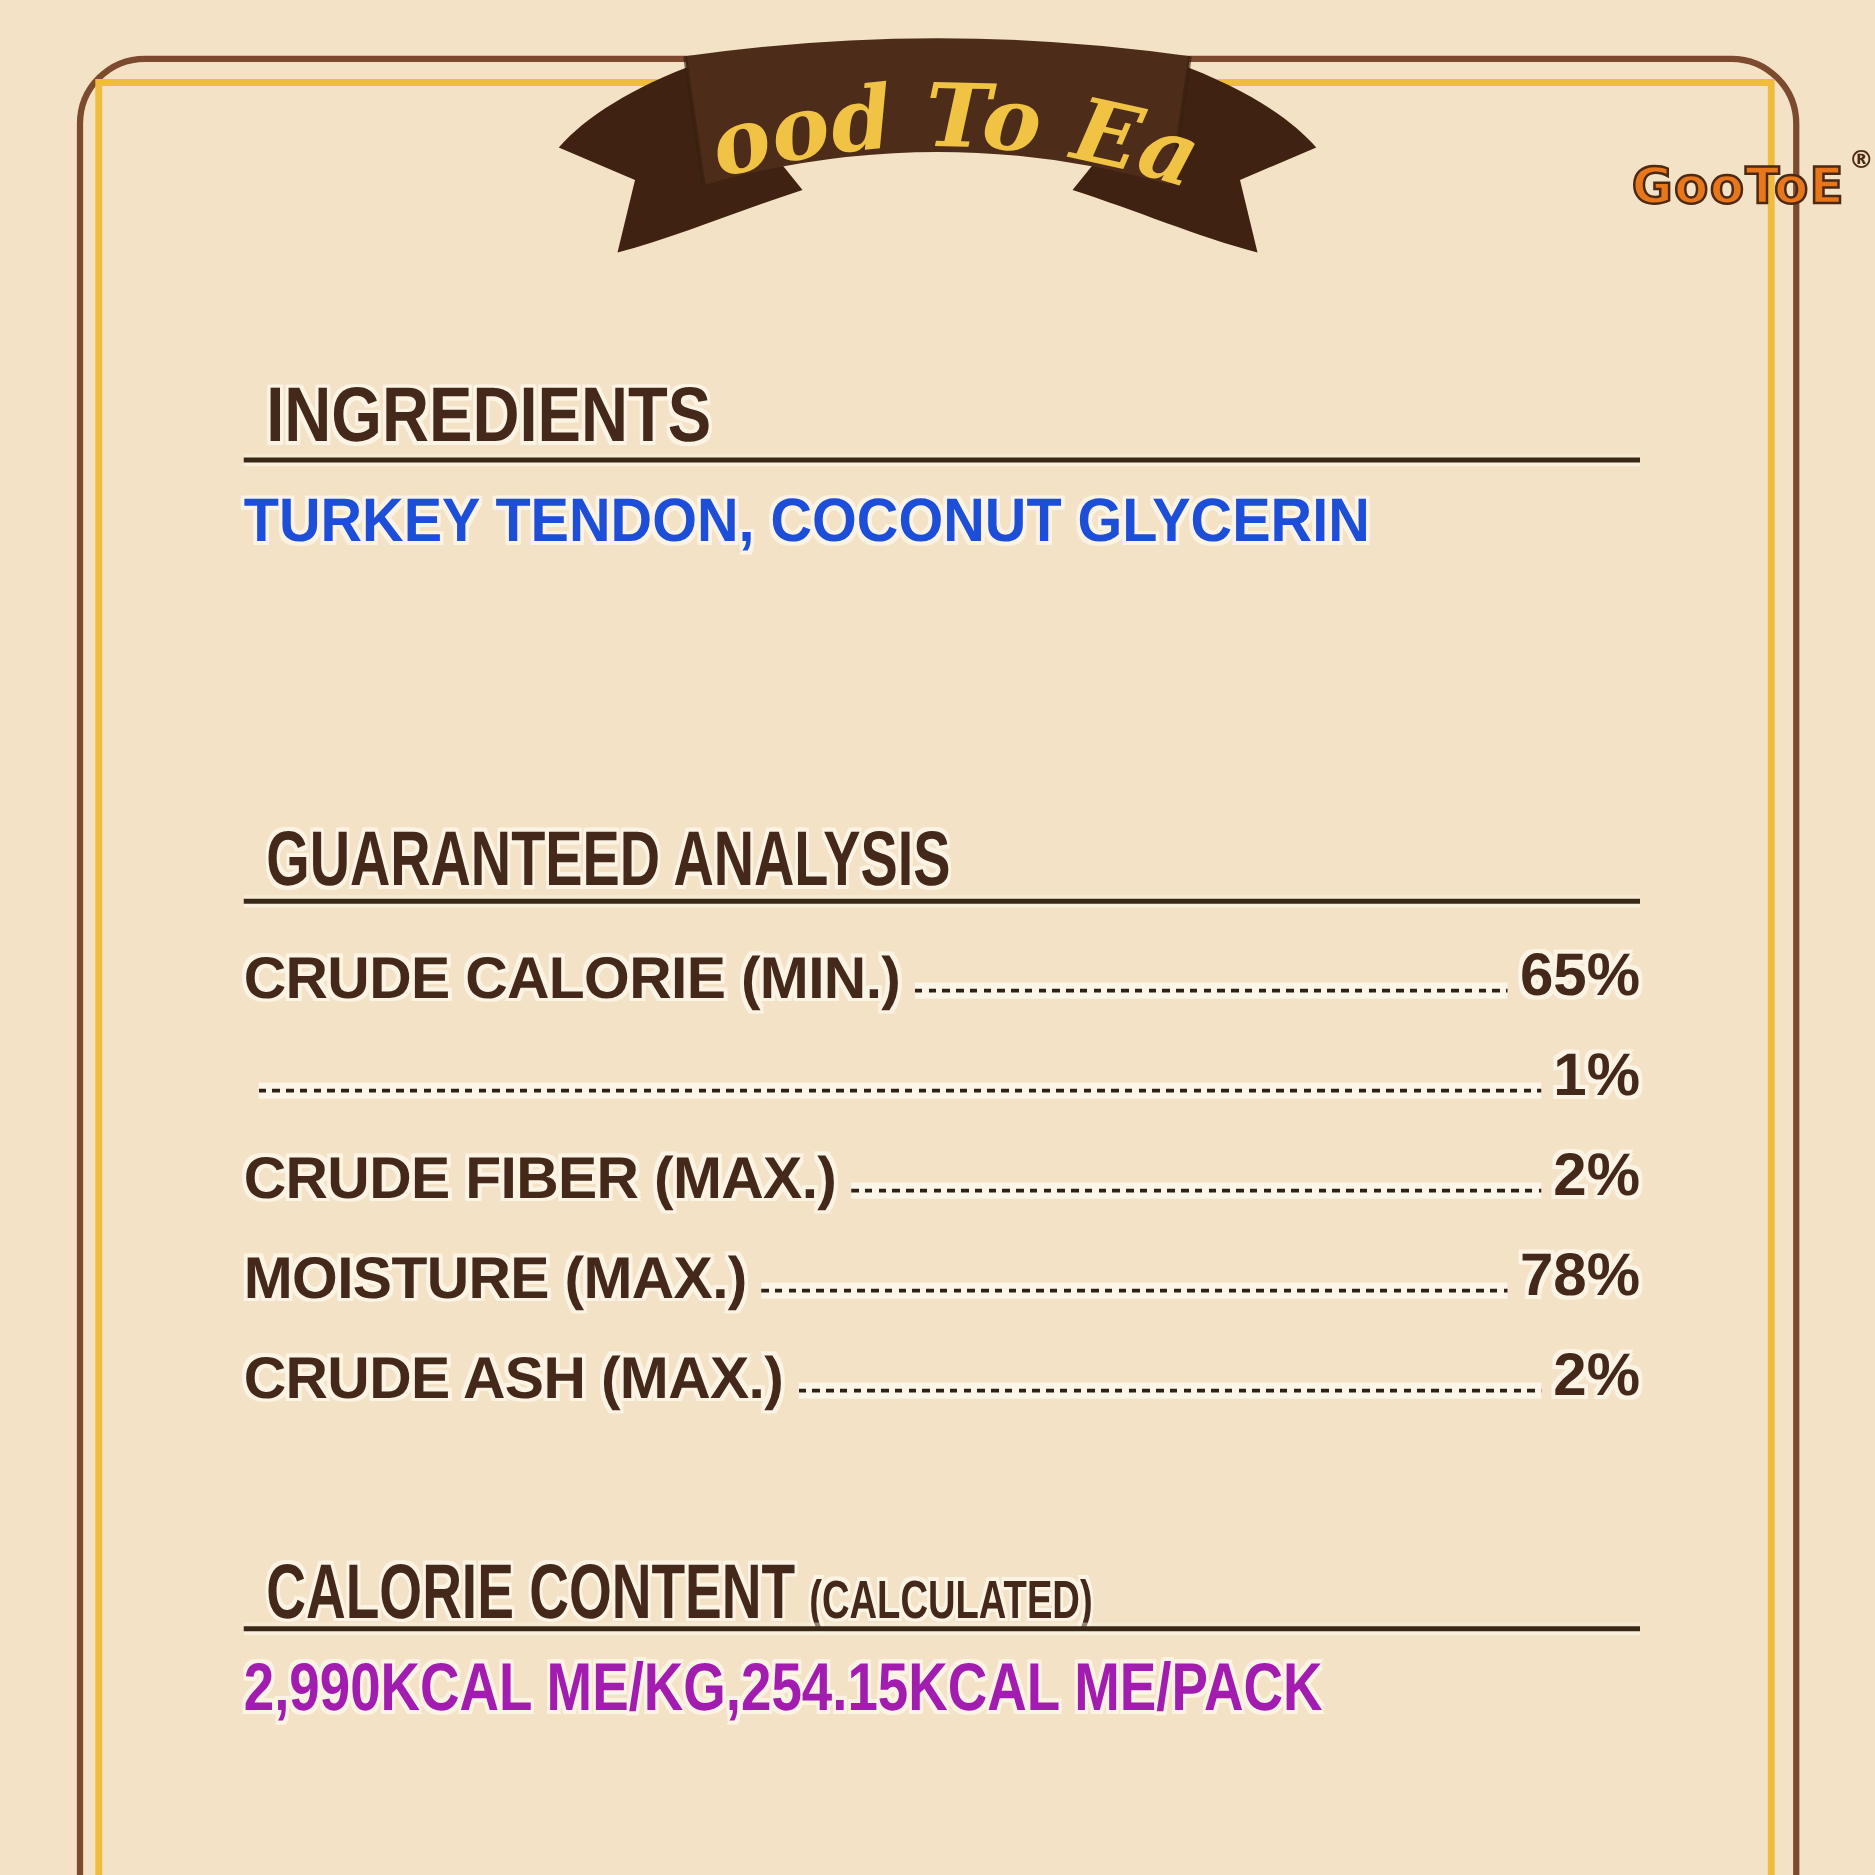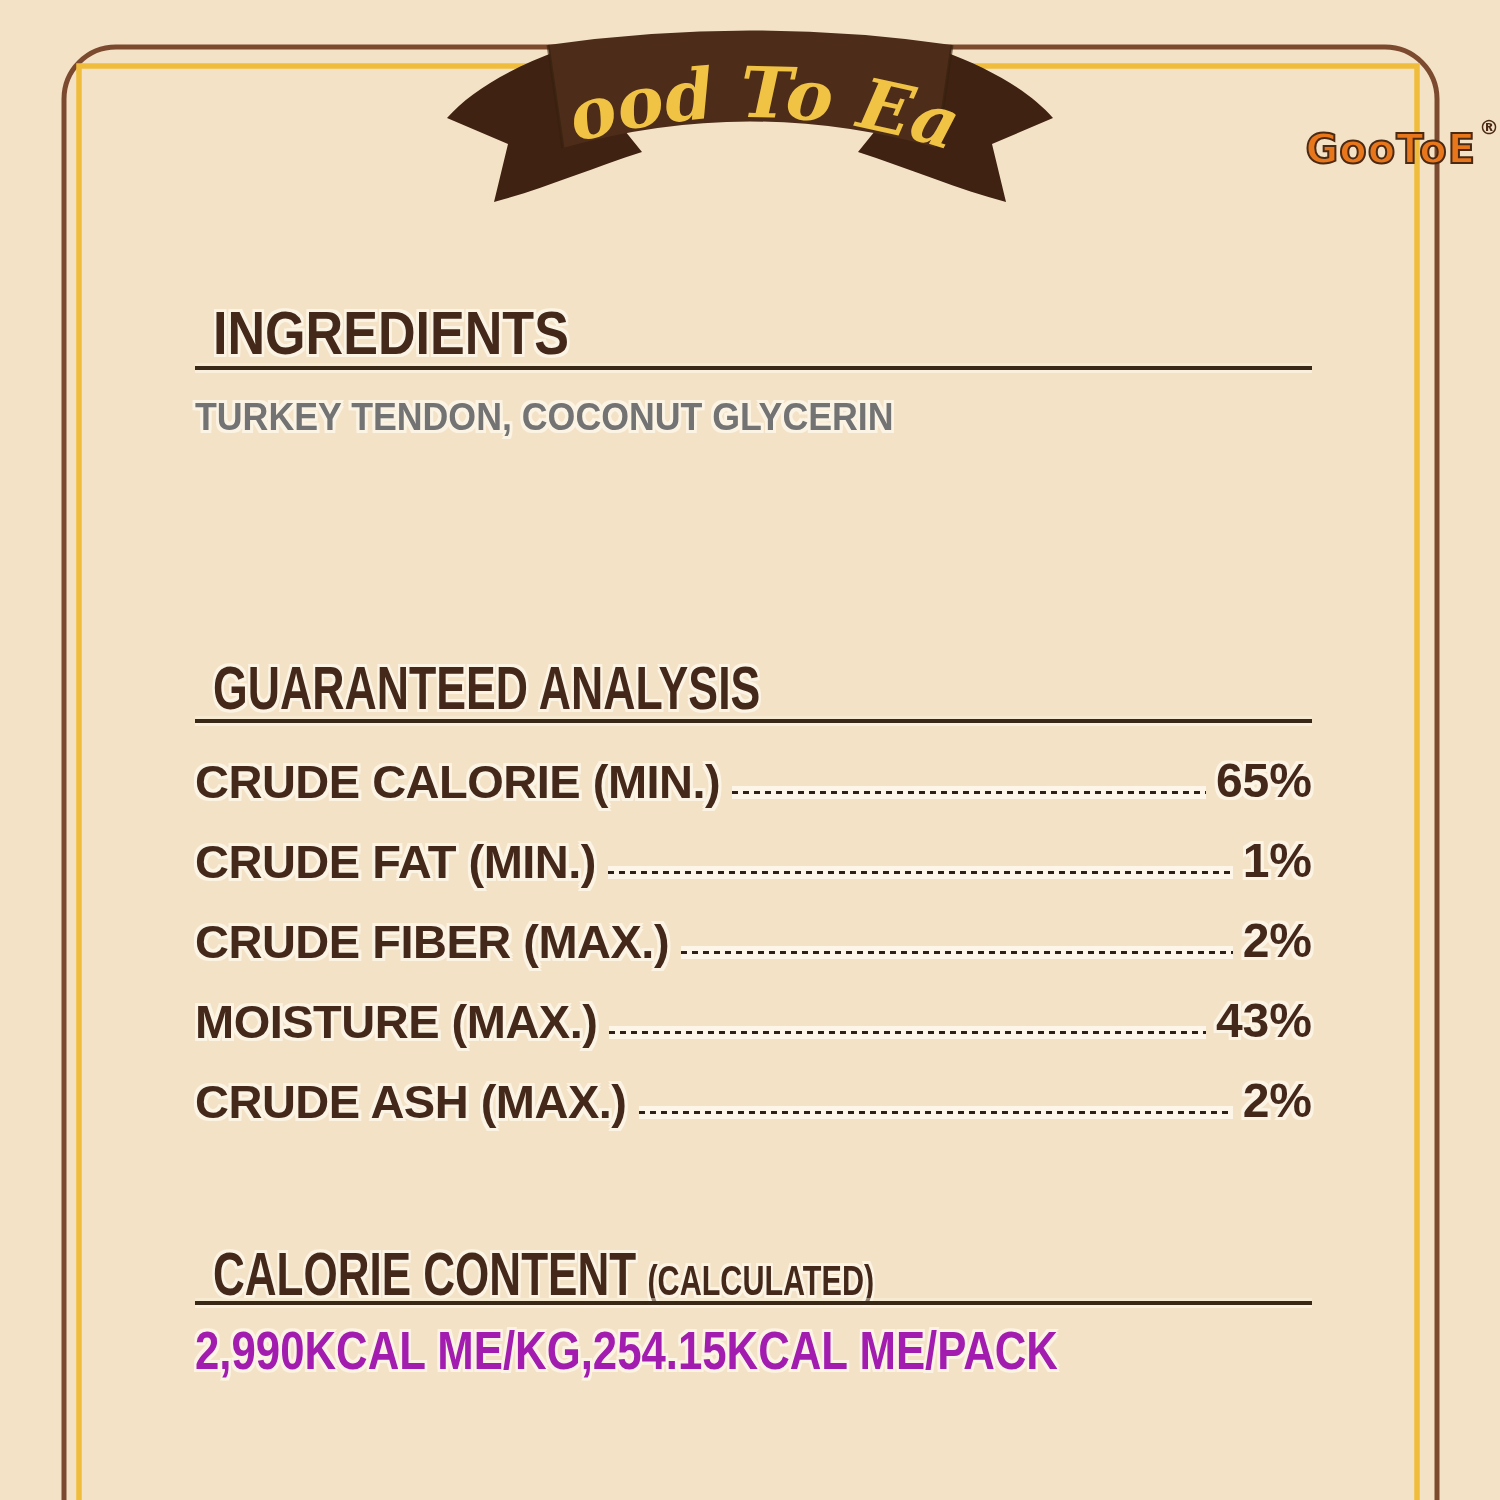--- a/index.html
+++ b/index.html
@@ -36,21 +36,21 @@
   }
   .sxwrap{display:inline-block;transform-origin:0 100%;white-space:nowrap;}
   .sx84{transform:scaleX(0.84);}
   .sx72{transform:scaleX(0.72);}
   .sx71{transform:scaleX(0.71);}
   .sx94{transform:scaleX(0.94);}
   .sx81{transform:scaleX(0.81);}
   .h-suffix{font-size:43px;margin-left:16px;font-weight:bold;}
   .rule{height:4px;background:#3a2817;width:1117px;
         box-shadow:0 3px 0 rgba(251,243,227,.75), 0 -3px 0 rgba(251,243,227,.45);}
-  .bodytext{font-weight:bold;font-size:38px;line-height:54px;white-space:nowrap;color:#737373;}
+  .bodytext{font-weight:bold;font-size:49px;line-height:54px;white-space:nowrap;color:#1d4ed8;}
   .caltext{font-weight:bold;font-size:54px;line-height:60px;white-space:nowrap;color:#a21caf;}
   .ga-rows{position:absolute;left:0;top:725px;width:1117px;}
   .ga-row{display:flex;align-items:flex-end;height:80px;width:1117px;}
   .ga-label{font-weight:bold;font-size:47px;line-height:1;letter-spacing:-0.5px;white-space:nowrap;}
   .ga-value{font-weight:bold;font-size:48px;line-height:1;white-space:nowrap;}
   .leader{
     flex:1 1 auto;height:13px;margin:0 10px 6px 12px;align-self:flex-end;
     background-image:
       repeating-linear-gradient(90deg,#30201a 0 6px, rgba(0,0,0,0) 6px 11px),
       linear-gradient(rgba(253,247,235,.92),rgba(253,247,235,.92));
@@ -102,33 +102,32 @@
   </div>
   <div class="abs rule" style="top:719px;"></div>
 
   <div class="ga-rows">
     <div class="ga-row">
       <span class="ga-label halo">CRUDE CALORIE (MIN.)</span>
       <span class="leader"></span>
       <span class="ga-value halo">65%</span>
     </div>
     <div class="ga-row">
-      <span class="ga-label halo">CRUDE FAT (MIN.)</span>
       <span class="leader"></span>
       <span class="ga-value halo">1%</span>
     </div>
     <div class="ga-row">
       <span class="ga-label halo">CRUDE FIBER (MAX.)</span>
       <span class="leader"></span>
       <span class="ga-value halo">2%</span>
     </div>
     <div class="ga-row">
       <span class="ga-label halo">MOISTURE (MAX.)</span>
       <span class="leader"></span>
-      <span class="ga-value halo">43%</span>
+      <span class="ga-value halo">78%</span>
     </div>
     <div class="ga-row">
       <span class="ga-label halo">CRUDE ASH (MAX.)</span>
       <span class="leader"></span>
       <span class="ga-value halo">2%</span>
     </div>
   </div>
 
   <div class="abs heading halo" style="top:1243px;">
     <span class="sxwrap sx71">

